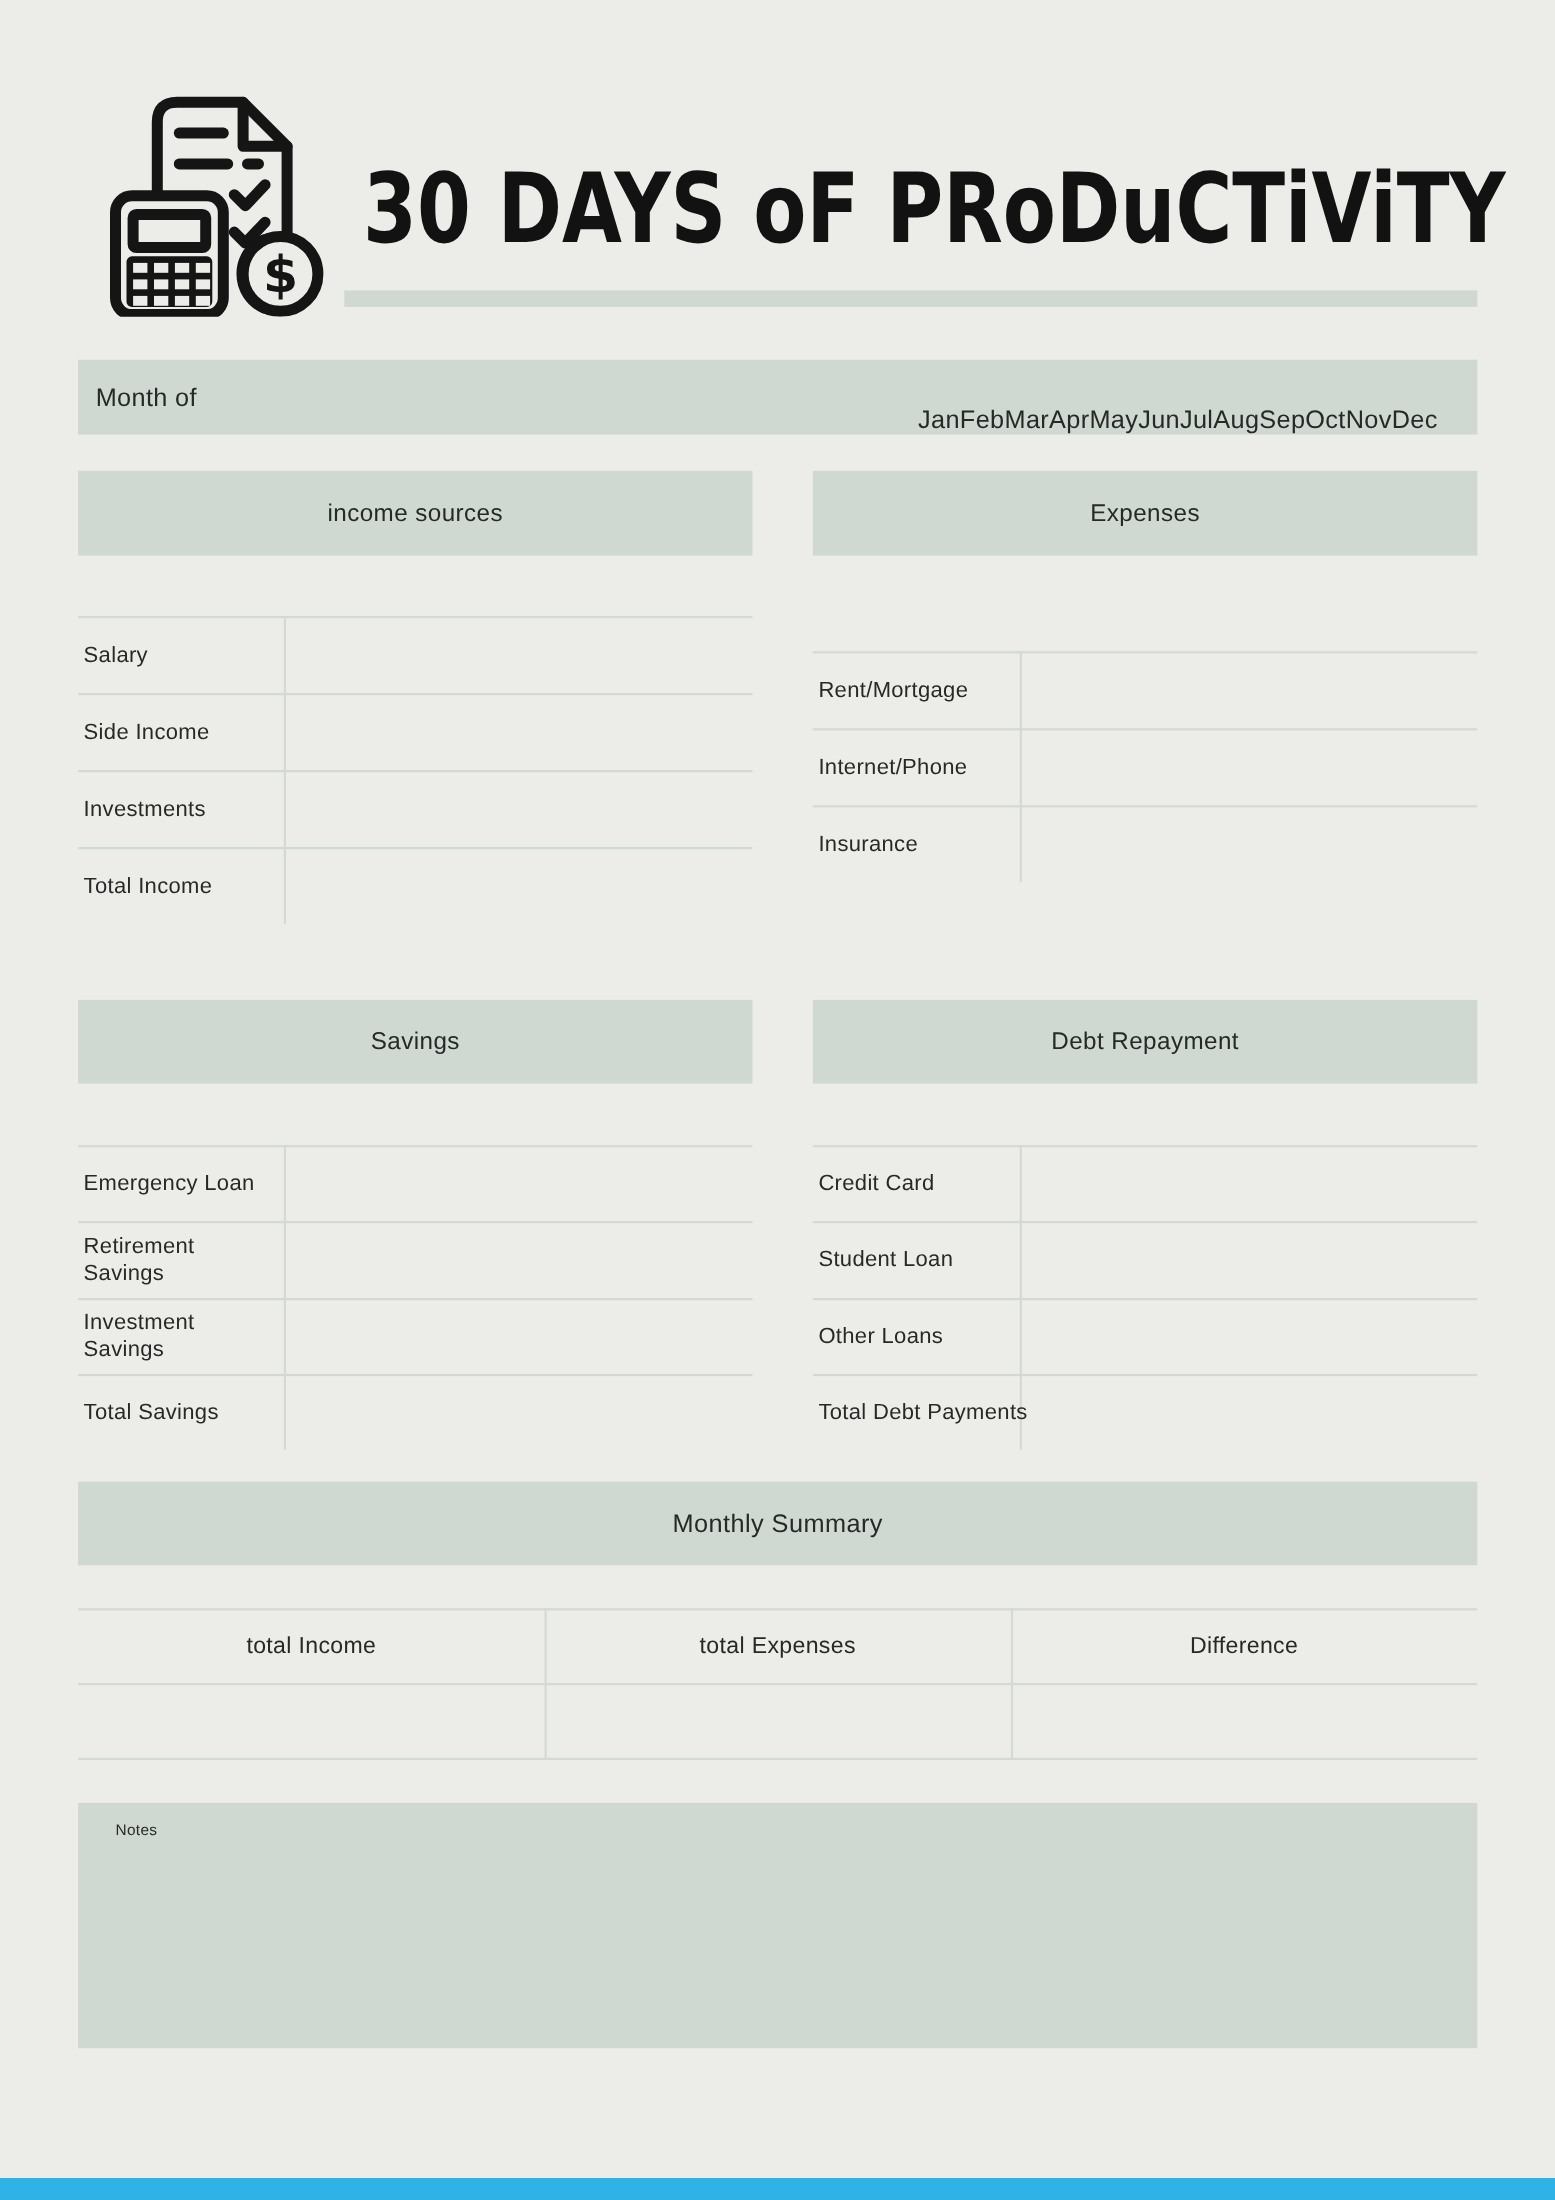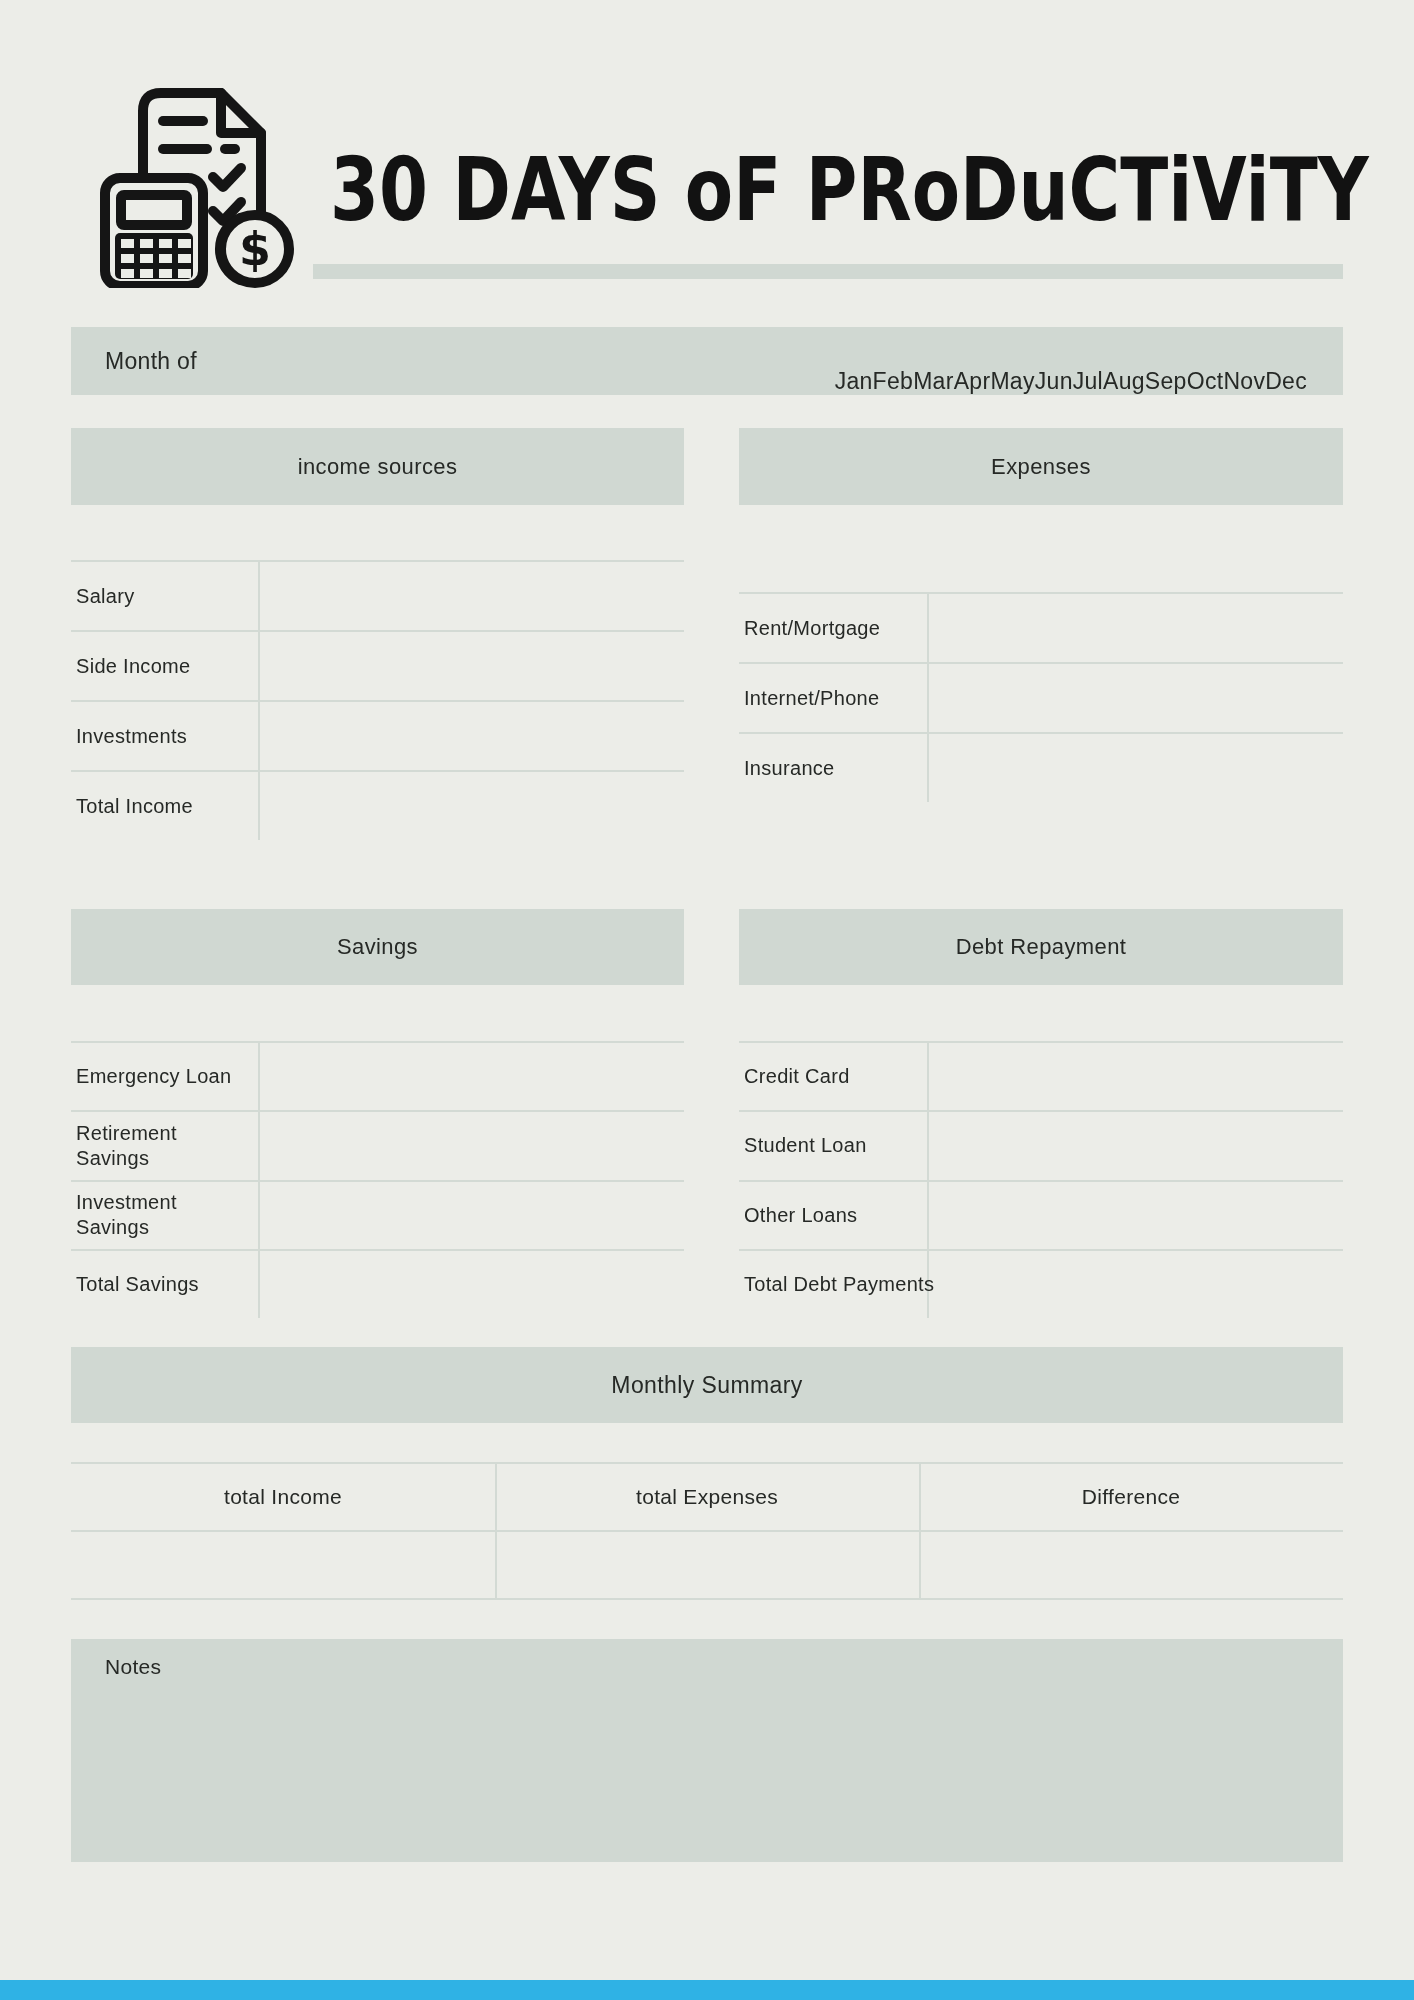--- a/index.html
+++ b/index.html
@@ -8,21 +8,21 @@
   .abs{position:absolute;}
   .panel{background:#D0D8D2;}
   
   .icon-wrap{left:85px;top:73px;width:220px;height:215px;}
   .title{left:330px;top:146px;font-family:"DejaVu Sans",sans-serif;font-weight:bold;
          font-size:88px;line-height:1;color:#121212;letter-spacing:0px;white-space:nowrap;
          transform:scaleX(0.80);transform-origin:left top;}
   .rule{left:313px;top:264px;width:1030px;height:15px;}
   
   .month-bar{left:71px;top:327px;width:1272px;height:68px;display:flex;align-items:center;}
-  .month-label{margin-left:34px;font-size:23px;letter-spacing:.3px;}
+  .month-label{margin-left:16px;font-size:23px;letter-spacing:.3px;}
   .months{position:absolute;right:36px;top:0;height:100%;display:flex;align-items:flex-end;gap:0;}
   .months span{font-size:23px;letter-spacing:.3px;cursor:default;}
   
   .sec-head{display:flex;align-items:center;justify-content:center;font-size:22px;letter-spacing:.4px;}
   .h-income{left:71px;top:428px;width:613px;height:77px;}
   .h-expenses{left:739px;top:428px;width:604px;height:77px;}
   .h-savings{left:71px;top:909px;width:613px;height:76px;}
   .h-debt{left:739px;top:909px;width:604px;height:76px;}
   .h-summary{left:71px;top:1347px;width:1272px;height:76px;font-size:23px;text-align:center;}
   
@@ -42,21 +42,21 @@
   .cell-value{position:absolute;top:0;bottom:0;right:0;cursor:text;}
   
   .t-summary{left:71px;top:1462px;width:1272px;}
   .srow{position:relative;box-sizing:border-box;border-top:2px solid #D3DAD4;display:flex;}
   .srow.head{height:68px;}
   .srow.vals{height:70px;border-bottom:2px solid #D3DAD4;}
   .scell{flex:1;display:flex;align-items:center;justify-content:center;font-size:21px;letter-spacing:.3px;}
   .t-summary .vline1{left:424px;} .t-summary .vline2{left:848px;}
   
   .notes{left:71px;top:1639px;width:1272px;height:223px;}
-  .notes-label{position:absolute;left:34px;top:16px;font-size:21px;letter-spacing:.3px;}
+  .notes-label{position:absolute;left:34px;top:16px;font-size:14px;letter-spacing:.3px;}
   
   .footer-bar{left:0;top:1980px;width:1414px;height:20px;background:#2FB2E5;}
   svg text{font-family:"DejaVu Sans",sans-serif;}
 </style>
 </head>
 <body>
 
 <div class="page">
 
   <div class="abs icon-wrap">

